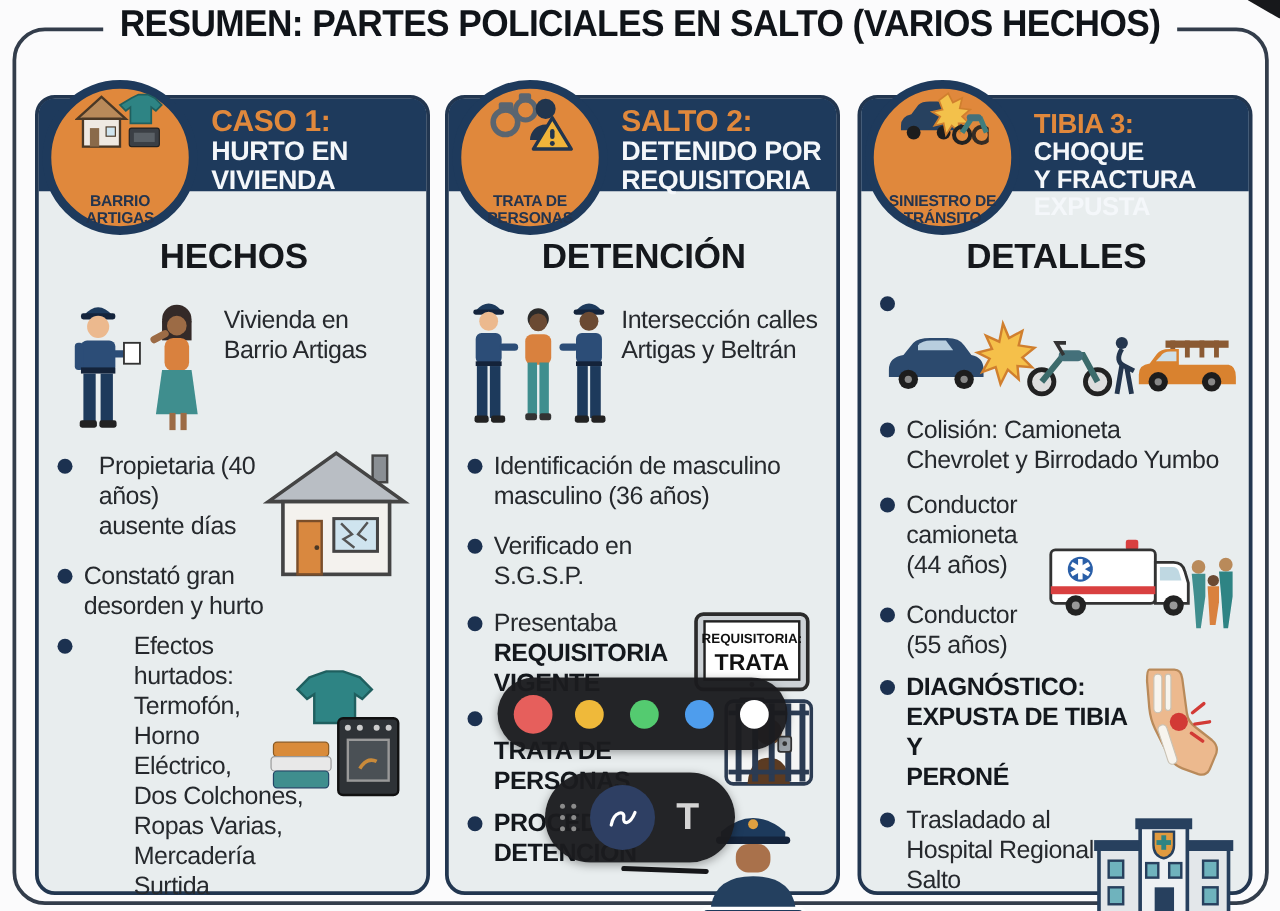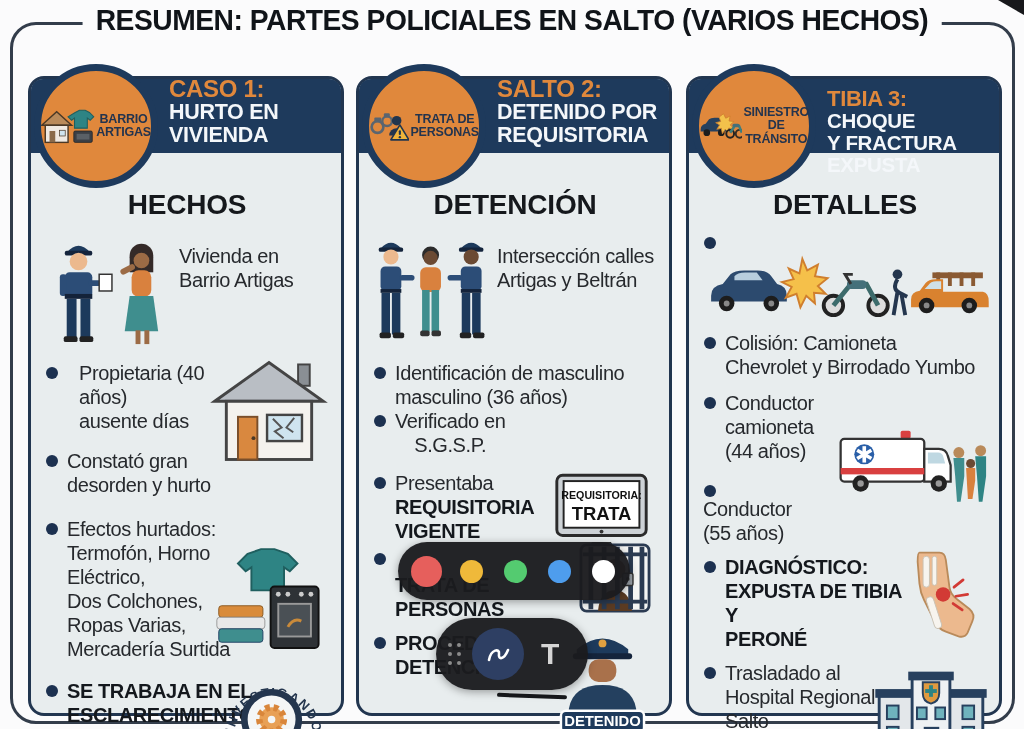--- a/index.html
+++ b/index.html
@@ -15,31 +15,31 @@
 
   .corner-fold { position:absolute; right:0; top:0; width:26px; height:15px; background:#17181b;
     clip-path:polygon(0 0,100% 0,100% 100%); z-index:40; }
 
   
   .card { position:absolute; top:76px; width:316px; height:640px; background:#e8edee;
     border:3px solid #223650; border-radius:16px; z-index:2; }
   .card-1 { left:28px; } .card-2 { left:356px; } .card-3 { left:686px; }
 
   .card-header { height:74px; background:#1e3a5c; border-radius:12px 12px 0 0;
-    padding:6px 6px 6px 138px; display:flex; flex-direction:column; justify-content:flex-end; }
+    padding:6px 6px 6px 138px; display:flex; flex-direction:column; justify-content:flex-start; }
   .case-label { color:#e0883c; font-weight:800; font-size:24px; letter-spacing:-.3px; line-height:1.05; }
   .case-title { color:#f4f7fa; font-weight:800; font-size:21.5px; line-height:1.07;
     white-space:pre-line; letter-spacing:-.3px; }
   .card-3 .card-header { display:block; padding-top:8px; }
   .card-3 .case-label { display:inline; font-size:22px; }
   .card-3 .case-title { display:inline; font-size:20.5px; }
 
   .badge-circle { position:absolute; left:3px; top:-15px; width:124px; height:124px;
     border-radius:50%; background:#e0883c; border:7px solid #1e3a5c; z-index:4;
-    display:flex; flex-direction:row; align-items:center; justify-content:flex-start; gap:1px; }
+    display:flex; flex-direction:column; align-items:center; justify-content:space-between; gap:1px; }
   .badge-label { font-size:12.5px; font-weight:800; color:#23344e; text-align:center;
     line-height:1.05; white-space:pre-line; letter-spacing:-.2px; }
 
   .card-body { padding:0 12px 6px 14px; position:relative; }
   .section-heading { margin-top:36px; text-align:center; font-size:28px; font-weight:800;
     color:#15181c; letter-spacing:-.2px; }
 
   .lead-row { margin-top:10px; display:flex; align-items:flex-start; gap:6px; }
   .lead-text { font-size:20px; line-height:1.18; color:#26292d; white-space:pre-line;
     letter-spacing:-.4px; padding-top:14px; font-weight:500; }
@@ -159,21 +159,21 @@
         <rect x="4" y="74" width="50" height="12" rx="3" fill="#e8e8e8" stroke="#999"></rect>
         <rect x="6" y="86" width="46" height="14" rx="3" fill="#3f8e8e" stroke="#246"></rect>
         <rect x="60" y="42" width="50" height="64" rx="4" fill="#2e3236" stroke="#111" stroke-width="2"></rect>
         <circle cx="68" cy="50" r="2.5" fill="#ccc"></circle>
           <circle cx="78" cy="50" r="2.5" fill="#ccc"></circle>
         <circle cx="92" cy="50" r="2.5" fill="#ccc"></circle>
           <circle cx="102" cy="50" r="2.5" fill="#ccc"></circle>
         <rect x="68" y="60" width="34" height="34" fill="#4a5055" stroke="#999" stroke-width="2"></rect>
         <path d="M78 84 q6 -10 14 -6" stroke="#c98a3a" stroke-width="3" fill="none"></path>
       </svg>
-      <div class="bullet" style="margin-top:20px; width:200px;">
+      <div class="bullet" style="margin-top:8px; width:200px;gap:40px;">
         <span class="dot"></span>
         <span class="btxt">Efectos hurtados:
 Termofón, Horno
 Eléctrico,
 Dos Colchones,
 Ropas Varias,
 Mercadería Surtida</span>
       </div>
     </div>
 
@@ -256,21 +256,21 @@
       </svg>
       <div class="lead-text">Intersección calles
 Artigas y Beltrán</div>
     </div>
 
     <div class="bullet" style="margin-top:12px;">
       <span class="dot"></span>
       <span class="btxt">Identificación de masculino
 masculino (36 años)</span>
     </div>
-    <div class="bullet" style="text-align:center;">
+    <div class="bullet" style="margin-top:16px;">
       <span class="dot"></span>
       <span class="btxt">Verificado en
 S.G.S.P.</span>
     </div>
 
     <div class="icon-row">
       <svg class="abs-icon" style="top:2px; right:4px;" width="102" height="90" viewBox="0 0 105 92">
         <rect x="6" y="2" width="92" height="62" rx="6" fill="#cdd2d6" stroke="#2b2b2b" stroke-width="3"></rect>
         <rect x="13" y="8" width="78" height="48" fill="#fff" stroke="#222" stroke-width="2"></rect>
         <text x="52" y="26" text-anchor="middle" font-size="11" font-weight="800" fill="#111">REQUISITORIA:</text>
@@ -405,21 +405,21 @@
         <circle cx="147" cy="48" r="5" fill="#6b4a33"></circle>
         <path d="M142 53 h10 v14 l-3 20 h-5 z" fill="#d9813e"></path>
         <circle cx="158" cy="34" r="6" fill="#b98a5a"></circle>
         <path d="M152 40 h12 v22 l-4 28 h-4 l-2 -28 z" fill="#2e8484"></path>
       </svg>
       <div class="bullet" style="margin-top:12px; width:200px;">
         <span class="dot"></span>
         <span class="btxt">Conductor camioneta
 (44 años)</span>
       </div>
-      <div class="bullet" style="margin-top:16px; width:140px;flex-direction:column;">
+      <div class="bullet" style="margin-top:16px; width:140px;">
         <span class="dot"></span>
         <span class="btxt">Conductor
 (55 años)</span>
       </div>
     </div>
 
     <div class="icon-row">
       <svg class="abs-icon" style="top:-6px; right:4px;" width="88" height="100" viewBox="0 0 95 110">
         <path d="M26 4 h22 q6 0 7 8 l4 30 q1 8 8 13 l14 11 q7 6 3 14 l-5 12 q-3 6 -10 4 l-14 -5 q-8 -3 -12 -11 l-12 -24 q-4 -8 -5 -18 l-2 -24 q0 -10 2 -10 z" fill="#ecb98e" stroke="#b98a5a" stroke-width="2"></path>
         <rect x="30" y="8" width="7" height="34" rx="3.5" fill="#f7f4ee" stroke="#c9c2b4"></rect>

